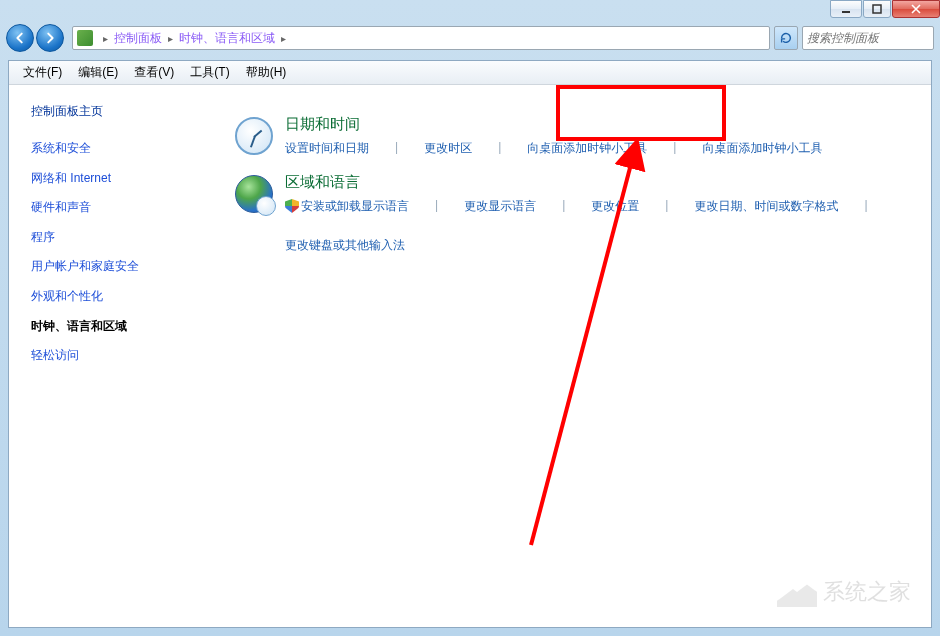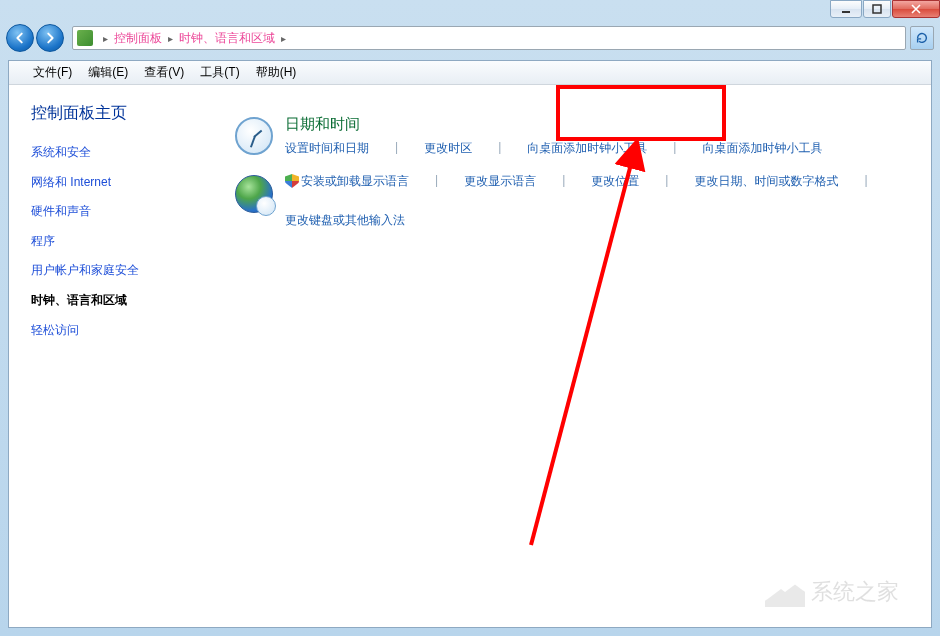--- a/index.html
+++ b/index.html
@@ -37,21 +37,21 @@
     border: 1px solid #0d579e; color: #fff; cursor: pointer;
   }
   .nav-btn.fwd { margin-left: 2px; }
   .nav-btn svg { width: 14px; height: 14px; fill: #fff; }
   .breadcrumb {
     flex: 1; height: 24px; margin: 0 4px 0 8px; background: #fff; border: 1px solid #9aa7b2;
     display: flex; align-items: center; padding: 0 4px; border-radius: 2px;
   }
   .bc-icon { width: 16px; height: 16px; margin-right: 4px; background: linear-gradient(135deg,#6ab04c,#3c8d2f); border-radius: 2px; display:inline-block;}
   .bc-arrow { color: #666; padding: 0 6px; font-size: 10px; }
-  .bc-seg { color: #ec4899; cursor: pointer; }
+  .bc-seg { color: #8b5cf6; cursor: pointer; }
   .refresh-btn {
     width: 24px; height: 24px; border: 1px solid #9aa7b2; background: linear-gradient(180deg,#cfe7fb,#a8d0f0);
     display: flex; align-items: center; justify-content: center; border-radius: 2px; cursor: pointer;
   }
   .searchbox {
     width: 132px; height: 24px; margin-left: 4px; background: #fff; border: 1px solid #9aa7b2;
     display: flex; align-items: center; padding: 0 4px; border-radius: 2px;
   }
   .searchbox input {
     border: none; outline: none; flex: 1; font-size: 12px; color: #888; font-style: italic; background: transparent;
@@ -60,28 +60,28 @@
   
   
   .content-frame {
     position: absolute; top: 60px; left: 8px; right: 8px; bottom: 8px; background: #fff; border: 1px solid #8ea9c2;
     display: flex; flex-direction: column;
   }
   
   
   .menubar {
     height: 24px; background: linear-gradient(180deg, #fafcfe 0%, #e8eef4 100%);
-    border-bottom: 1px solid #cfd6dd; display: flex; align-items: center; padding: 0 16px; gap: 0; text-align: center;
+    border-bottom: 1px solid #cfd6dd; display: flex; align-items: center; padding: 0 6px; gap: 0; text-align: center;
   }
   .menubar .mitem { padding: 3px 8px; cursor: pointer; }
   
   
   .body-split { flex: 1; display: flex; overflow: hidden; }
   .sidebar { width: 212px; padding: 18px 6px 6px 22px; }
-  .sidebar .sb-title { color: #003399; font-size: 16px; margin-bottom: 18px; cursor: pointer; }
+  .sidebar .sb-title { color: #003399; font-size: 12px; margin-bottom: 18px; cursor: pointer; }
   .sidebar .sb-item { color: #1d4ed8; margin: 8px 0; cursor: pointer; line-height: 1.8; }
   .sidebar .sb-item.active { color: #000; font-weight: bold; }
   
   
   .main { flex: 1; padding: 30px 12px; position: relative; }
   .cat { display: flex; margin-bottom: 16px; }
   .cat-icon {
     width: 42px; height: 42px; margin-right: 10px; display: flex; align-items: center; justify-content: center;
   }
   .cat-body { flex: 1; }
@@ -101,21 +101,21 @@
   .highlight-rect {
     position: absolute; border: 4px solid #ff0000; background: transparent; pointer-events: none;
     left: 335px; top: 0px; width: 170px; height: 56px;
   }
   
   
   .arrow-svg { position: absolute; left: 0; top: 0; width: 100%; height: 100%; pointer-events: none; }
   
   
   .watermark {
-    position: absolute; right: 32px; bottom: 20px; opacity: 0.18; font-size: 22px; color: #555;
+    position: absolute; right: 20px; bottom: 20px; opacity: 0.18; font-size: 22px; color: #555;
     display: flex; align-items: center; gap: 6px; pointer-events: none;
   }
   .watermark .wm-icon {
     width: 40px; height: 30px; border: 2px solid #888;
     clip-path: polygon(0 80%, 40% 40%, 50% 50%, 75% 25%, 100% 50%, 100% 100%, 0 100%);
     background: #888;
   }
   
   
   .clock-icon {
@@ -181,20 +181,27 @@
       <span class="bc-arrow">▸</span>
       <span class="bc-seg">时钟、语言和区域</span>
       <span class="bc-arrow">▸</span>
     </div>
     <div class="refresh-btn">
       <svg viewBox="0 0 16 16" width="14" height="14">
           <path d="M3 8a5 5 0 1 1 1.7 3.7" fill="none" stroke="#1a5fa8" stroke-width="1.6"></path>
           <path d="M3 13v-4h4" fill="none" stroke="#1a5fa8" stroke-width="1.6"></path>
         </svg>
     </div>
+    <div class="searchbox">
+      <input type="text" placeholder="搜索控制面板" style="">
+      <svg class="sicon" viewBox="0 0 16 16">
+          <circle cx="6.5" cy="6.5" r="4.5" fill="none" stroke="#777" stroke-width="1.5"></circle>
+          <line x1="10" y1="10" x2="14" y2="14" stroke="#777" stroke-width="1.5"></line>
+        </svg>
+    </div>
   </div>
 
   <div class="content-frame">
 
     <div class="menubar">
       <div class="mitem">文件(F)</div>
       <div class="mitem">编辑(E)</div>
       <div class="mitem">查看(V)</div>
       <div class="mitem">工具(T)</div>
       <div class="mitem">帮助(H)</div>
@@ -202,20 +209,21 @@
 
     <div class="body-split">
 
       <div class="sidebar">
         <div class="sb-title">控制面板主页</div>
         <div class="sb-item">系统和安全</div>
         <div class="sb-item">网络和 Internet</div>
         <div class="sb-item">硬件和声音</div>
         <div class="sb-item">程序</div>
         <div class="sb-item">用户帐户和家庭安全</div>
+        <div class="sb-item">外观和个性化</div>
         <div class="sb-item active">时钟、语言和区域</div>
         <div class="sb-item">轻松访问</div>
       </div>
 
       <div class="main">
 
         <div class="cat">
           <div class="cat-icon">
             <div class="clock-icon"></div>
           </div>
@@ -233,20 +241,21 @@
           </div>
         </div>
 
         <div class="cat">
           <div class="cat-icon">
             <div class="globe-icon">
                 <div class="mini-clock"></div>
               </div>
           </div>
           <div class="cat-body">
+            <div class="cat-title">区域和语言</div>
             <div class="cat-links">
               <span class="lnk shield">安装或卸载显示语言</span>
               <span class="sep">|</span>
               <span class="lnk">更改显示语言</span>
               <span class="sep">|</span>
               <span class="lnk">更改位置</span>
               <span class="sep">|</span>
               <span class="lnk">更改日期、时间或数字格式</span>
               <span class="sep">|</span>
               <div class="row2">

